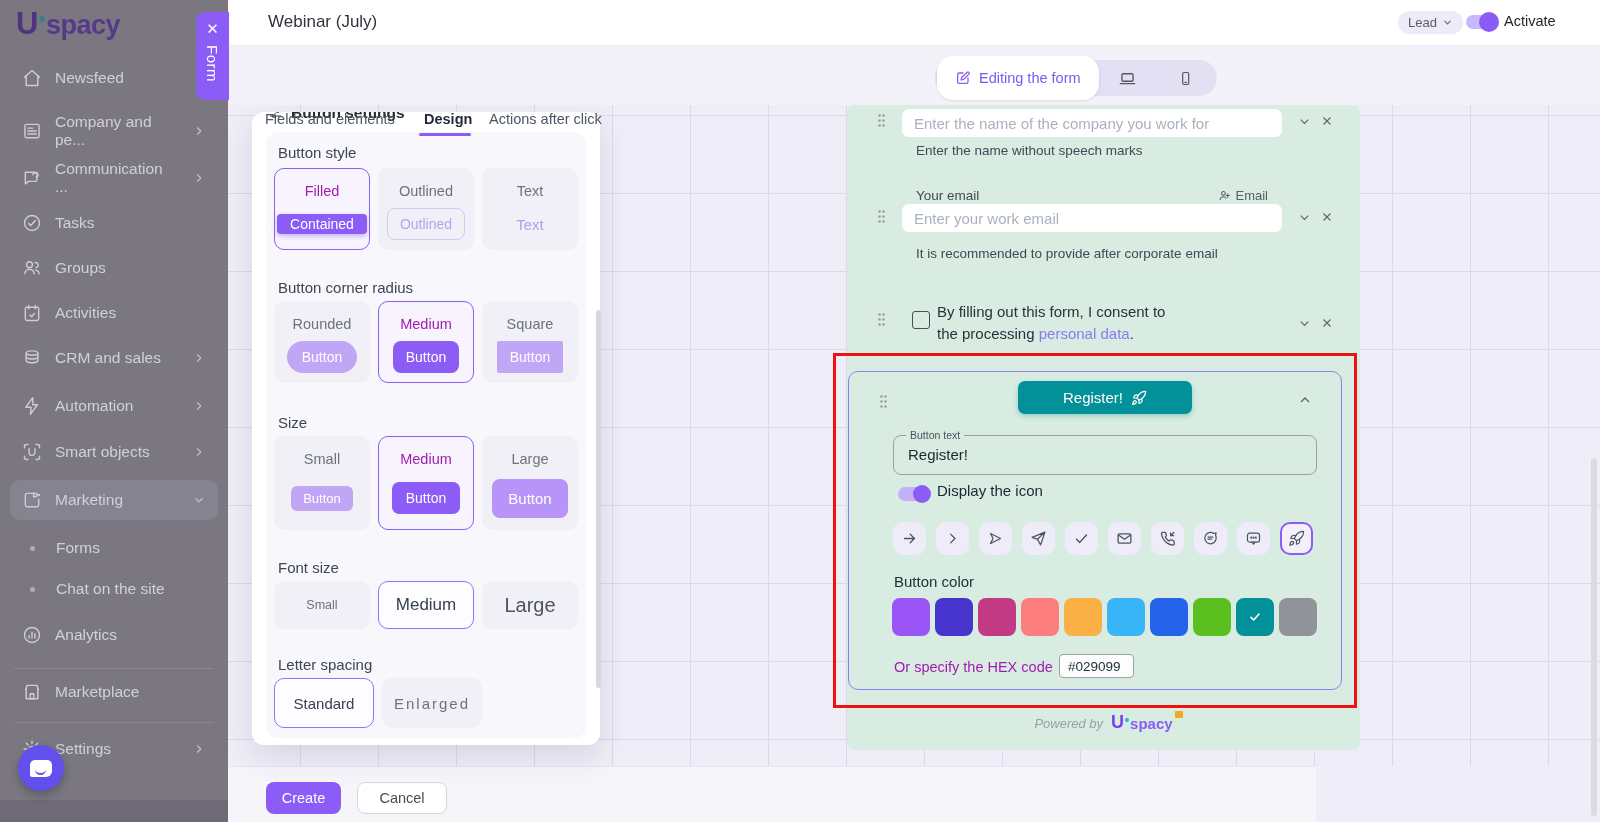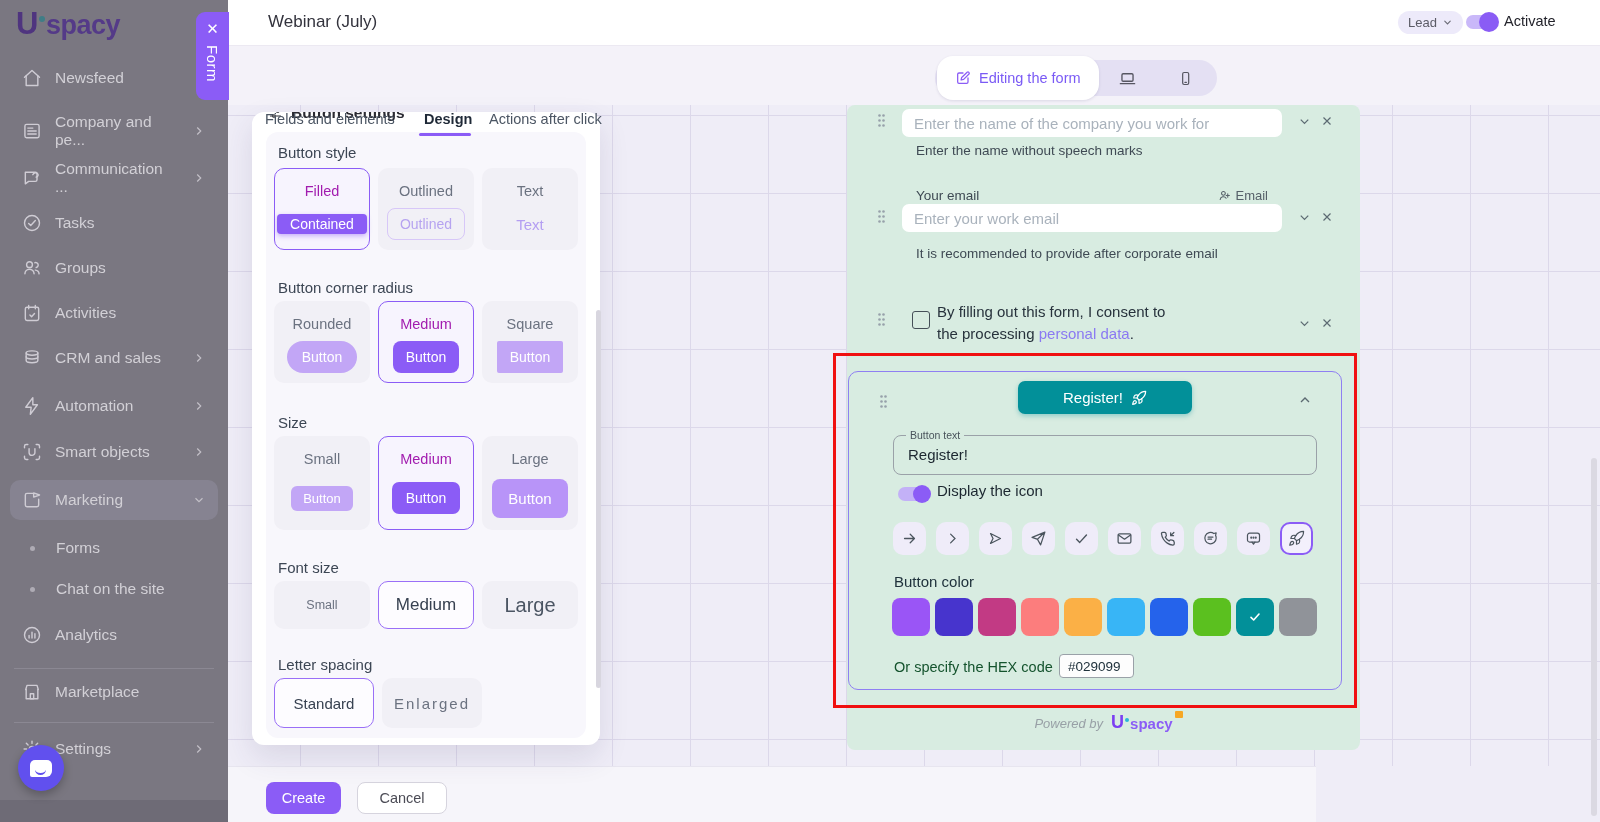--- a/index.html
+++ b/index.html
@@ -127,21 +127,21 @@
   .toggle{position:absolute;left:49px;top:115px;width:30px;height:14px;border-radius:7px;background:#c3b1f7;cursor:pointer;}
   .toggle .knob{position:absolute;right:-3px;top:-2px;width:18px;height:18px;border-radius:50%;background:#8b5cf6;}
   .toggle-label{position:absolute;left:88px;top:110px;font-size:15px;color:#1c2730;}
   .iconrow{position:absolute;left:44px;top:150px;display:flex;gap:10px;}
   .icobtn{width:33px;height:33px;border-radius:10px;background:#efecf9;border:2px solid transparent;box-sizing:border-box;
     display:flex;align-items:center;justify-content:center;color:#4b555e;cursor:pointer;}
   .icobtn.sel{border-color:#8b5cf6;background:#f3f0fc;}
   .colorlabel{position:absolute;left:45px;top:201px;font-size:15px;font-weight:500;color:#20323c;}
   .swrow{position:absolute;left:43px;top:226px;display:flex;gap:5px;}
   .sw{width:38px;height:38px;border-radius:8px;cursor:pointer;display:flex;align-items:center;justify-content:center;color:#fff;}
-  .hexlabel{position:absolute;left:45px;top:287px;font-size:14.5px;color:#14532d;}
+  .hexlabel{position:absolute;left:45px;top:287px;font-size:14.5px;color:#a21caf;}
   .hexinput{position:absolute;left:210px;top:282px;width:75px;height:24px;border:1px solid #9aa1a8;border-radius:4px;
     background:#fdfdfd;font-size:13.5px;color:#20323c;padding:0 8px;box-sizing:border-box;outline:none;font-family:"Liberation Sans",sans-serif;}
   .powered{position:absolute;left:0;right:0;top:610px;display:flex;align-items:center;justify-content:center;gap:8px;}
   .powered .pb{font-style:italic;font-size:13px;color:#98a0a6;}
   .minilogo{display:flex;align-items:flex-start;font-weight:bold;color:#8b5cf6;font-size:15px;position:relative;}
   .minilogo .u{font-size:18px;line-height:15px;color:#7b3ff2;}
   .minilogo .dot{width:4px;height:4px;border-radius:50%;background:#2ab7d8;margin:3px 1px 0 1px;}
   .minilogo .sq{position:absolute;right:-10px;top:-4px;width:8px;height:7px;background:#f6a723;border-radius:1px;}
 
   .pagescroll{left:1591px;top:458px;width:6px;height:358px;border-radius:3px;background:#dbd9e2;z-index:50;}

